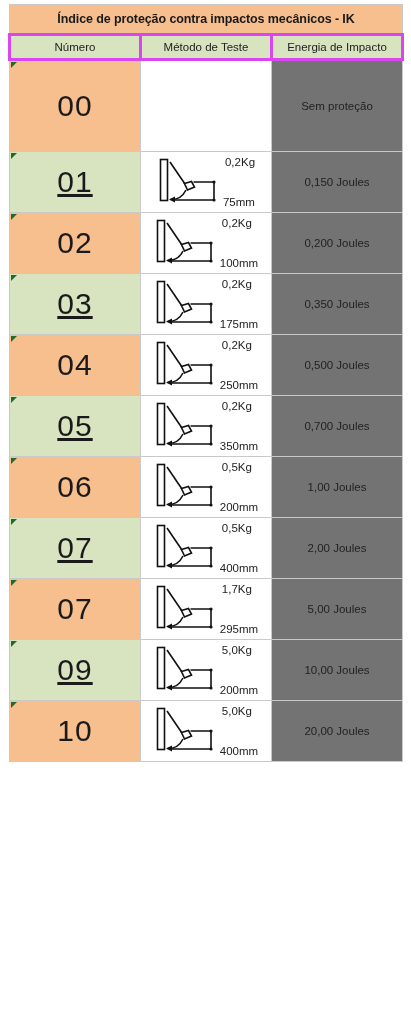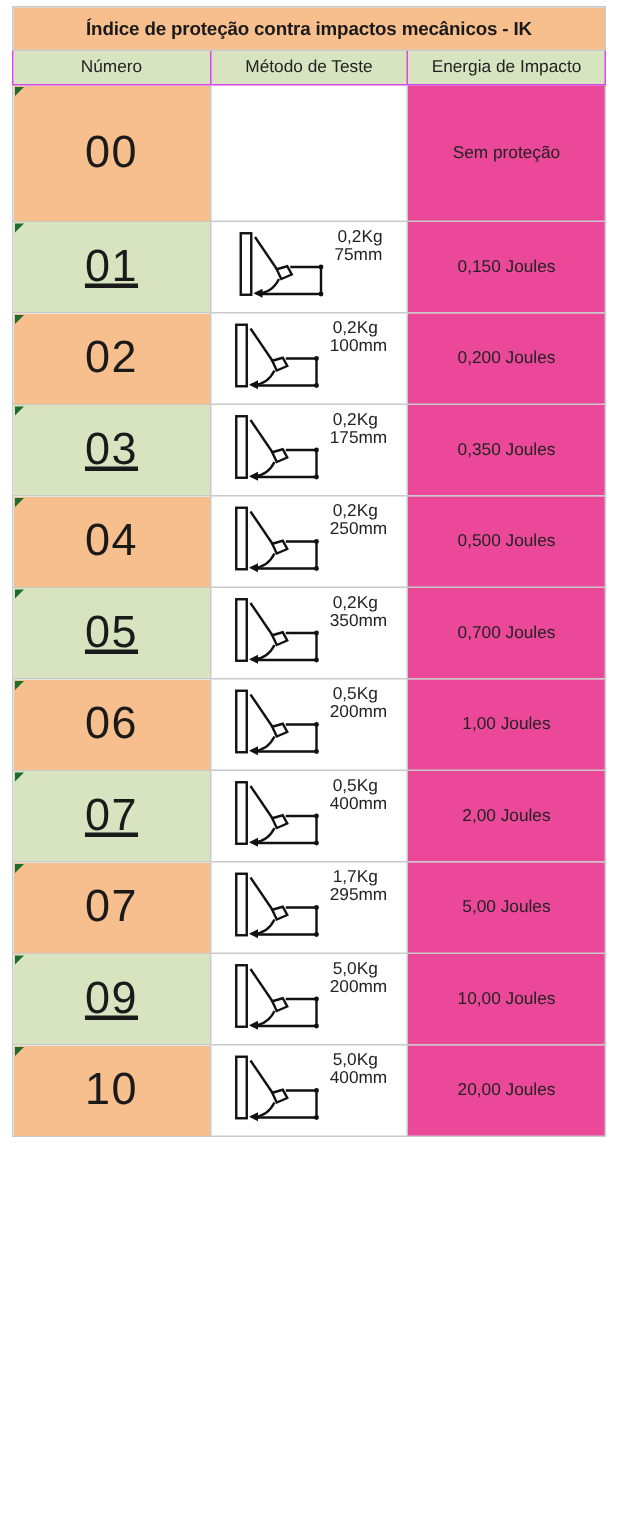--- a/index.html
+++ b/index.html
@@ -36,21 +36,21 @@
     font-size: 12.5px;
     font-weight: bold;
     color: #1A1A1A;
     letter-spacing: -0.1px;
     padding: 0 2px;
   }
 
   
   .col-head {
     background: #D8E4C0;
-    border: 1px solid #d946ef;
+    border: 3px solid #d946ef;
     height: 22px;
     text-align: center;
     vertical-align: middle;
     font-size: 11.5px;
     font-weight: normal;
     color: #222222;
     padding: 0 2px;
   }
 
   
@@ -68,21 +68,21 @@
   .method-cell {
     width: 132px;
     background: #FFFFFF;
     border: 1px solid #C9C9C9;
     padding: 0;
     vertical-align: middle;
     text-align: center;
   }
   .energy-cell {
     width: 132px;
-    background: #ec4899;
+    background: #737373;
     border: 1px solid #C9C9C9;
     text-align: center;
     vertical-align: middle;
     font-size: 11.5px;
     color: #222222;
   }
 
   .row-orange .num-cell { background: #F7BE8E; }
   .row-green  .num-cell { background: #D8E4C0; text-decoration: underline; }
 
@@ -103,20 +103,21 @@
     display: flex;
     align-items: center;
     justify-content: center;
     gap: 2px;
     padding: 4px 2px;
   }
   .pendulum-svg { display: block; flex: 0 0 auto; }
   .diagram-labels {
     display: flex;
     flex-direction: column;
+    justify-content: space-between;
     align-items: flex-start;
     height: 52px;
     flex: 0 0 auto;
   }
   .mass-label {
     font-size: 11.5px;
     color: #222222;
     white-space: nowrap;
     padding-left: 2px;
   }

